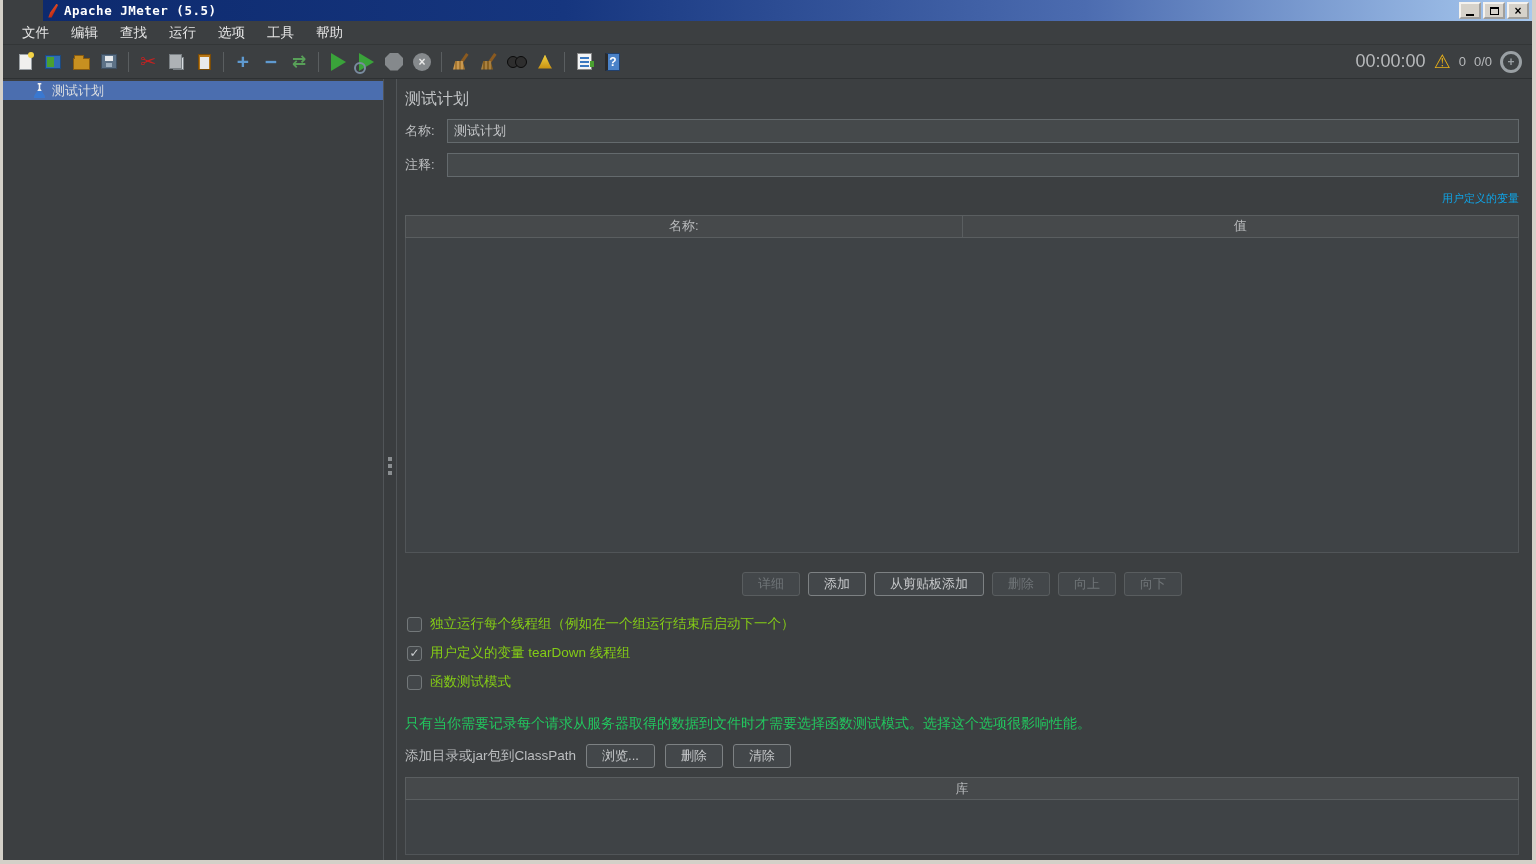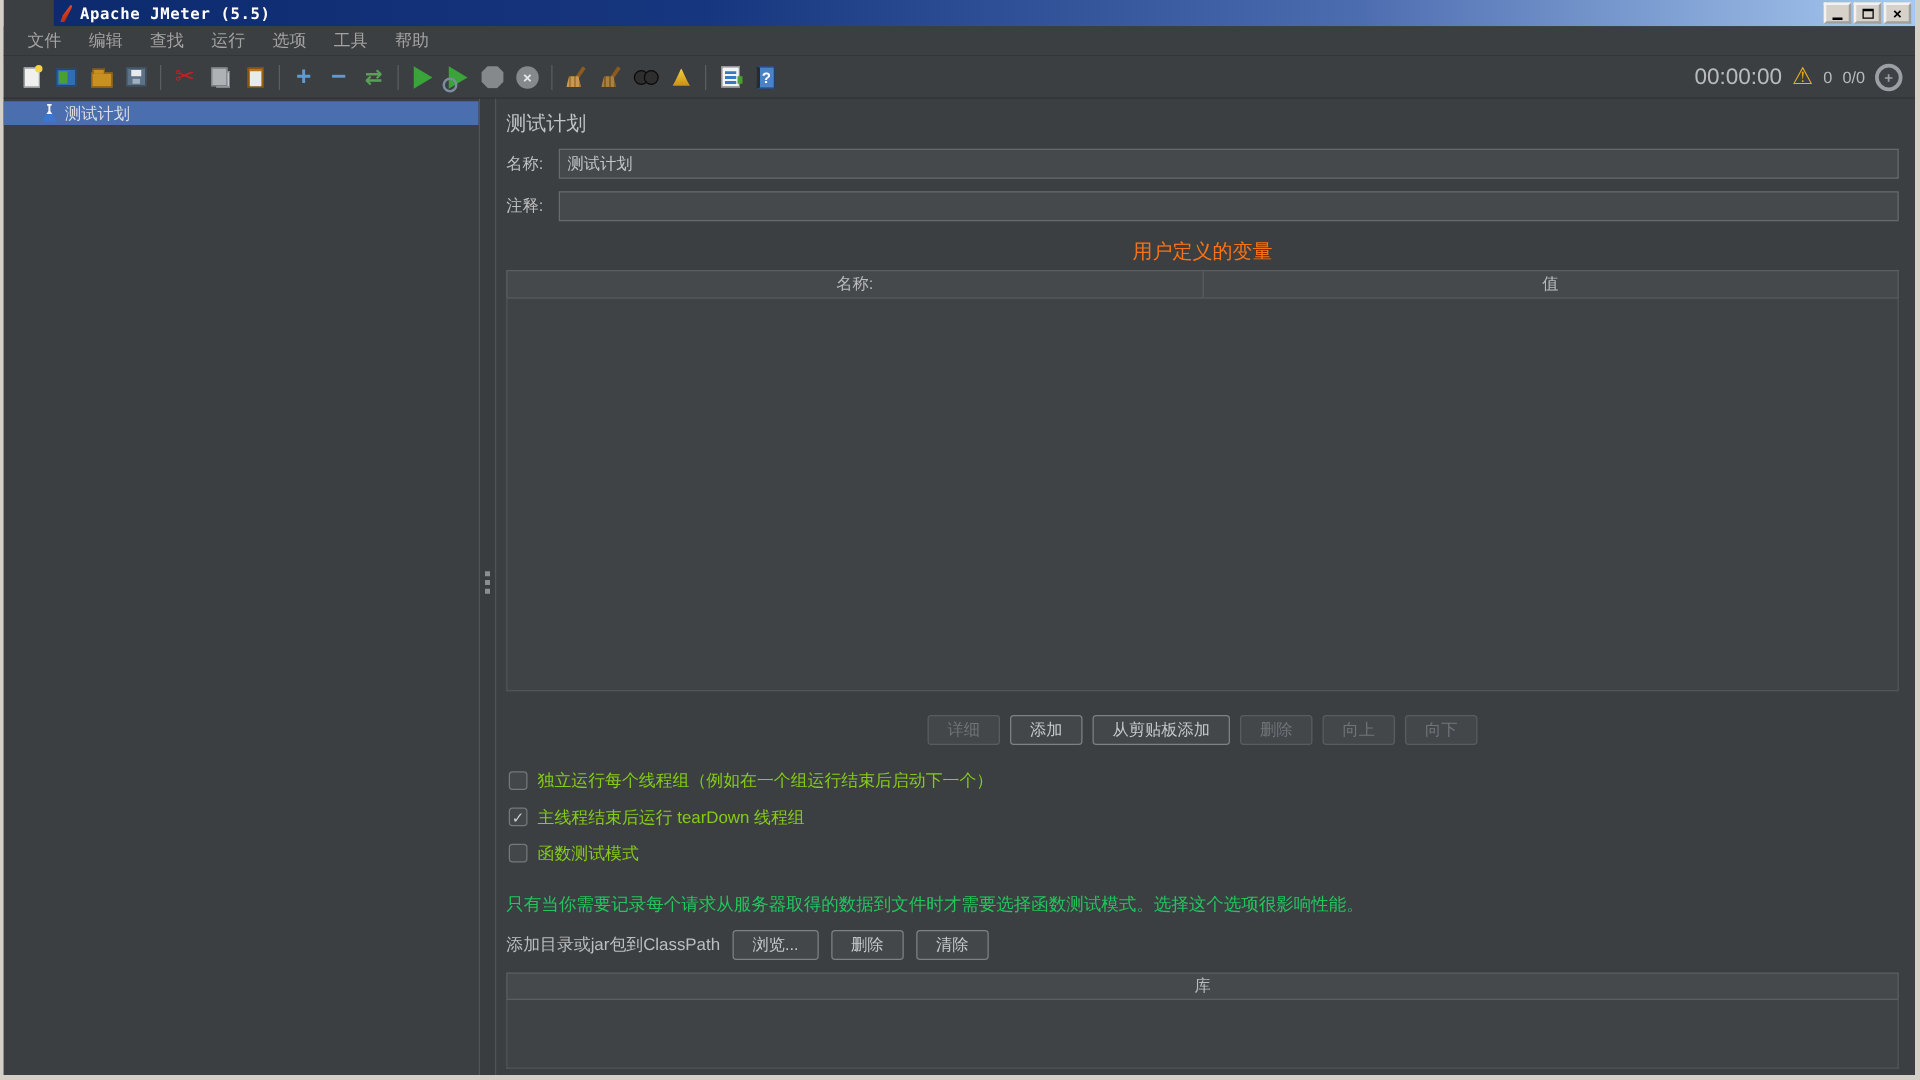--- a/index.html
+++ b/index.html
@@ -20,21 +20,21 @@
   .win-btns { display:flex; gap:2px; }
   .win-btn { width:22px; height:17px; background:#d6d2ca; border:2px outset #f4f2ee;
              display:flex; align-items:center; justify-content:center; position:relative; }
   .win-btn .glyph-min { width:8px; height:2px; background:#000; margin-top:8px; }
   .win-btn .glyph-max { width:9px; height:8px; border:1px solid #000; border-top:2px solid #000; }
   .win-btn .glyph-close { font-size:12px; font-weight:bold; color:#000; line-height:1; }
 
   
   .menubar { height:24px; flex:0 0 24px; background:#3c3f41; display:flex; align-items:center;
              padding-left:8px; border-bottom:1px solid #333637; }
-  .menu-item { color:#a3a3a3; font-size:13.5px; padding:3px 11px; cursor:default; }
+  .menu-item { color:#e5e5e5; font-size:13.5px; padding:3px 11px; cursor:default; }
 
   
   .toolbar { height:34px; flex:0 0 34px; background:#3c3f41; display:flex; align-items:center;
              padding:0 10px 0 8px; border-bottom:1px solid #2e3133; }
   .tb-group { display:flex; align-items:center; }
   .tb-sep { width:1px; height:20px; background:#5a5e60; margin:0 5px; }
   .tbi { width:26px; height:26px; display:flex; align-items:center; justify-content:center;
          position:relative; margin:0 1px; }
   .ic-page { width:13px; height:16px; background:#f0f0ee; border:1px solid #9aa0a4; position:relative; }
   .ic-page::after { content:""; position:absolute; right:-3px; top:-3px; width:6px; height:6px;
@@ -113,21 +113,21 @@
   .splitter-dots i { width:4px; height:4px; background:#8a8e90; }
 
   .main { flex:1; background:#3c3f41; padding:0 13px 0 8px; display:flex; flex-direction:column; }
   .panel-title { margin-top:10px; height:21px; color:#c2c4c6; font-size:16px; }
   .field-row { display:flex; align-items:center; height:24px; }
   .field-row.name { margin-top:9px; } .field-row.comment { margin-top:10px; }
   .field-label { width:42px; color:#bcbec0; font-size:13px; flex:0 0 42px; }
   .text-input { flex:1; height:24px; background:#45494b; border:1px solid #646a6d; color:#c4c6c8;
                 font-size:13px; padding:0 6px; outline:none;
                 font-family:"Liberation Sans","DejaVu Sans",sans-serif; }
-  .vars-title { margin-top:14px; height:17px; text-align:center; color:#f97316; font-size:16px; }
+  .vars-title { margin-top:14px; height:17px; text-align:right; color:#0ea5e9; font-size:11px; }
   .tbl-header { margin-top:8px; height:24px; display:flex; background:#46494b;
                 border:1px solid #5a5e60; }
   .tbl-header .cell { flex:1; display:flex; align-items:center; justify-content:center;
                       color:#b8babc; font-size:13px; }
   .tbl-header .cell + .cell { border-left:1px solid #5a5e60; }
   .tbl-body { height:334px; background:#3f4346; border:1px solid #515558; border-top:none; }
   .btn-row { margin-top:19px; height:24px; display:flex; justify-content:center; gap:8px; }
   .btn { height:24px; padding:0 15px; background:#43474a; border:1px solid #7d8183; border-radius:3px;
          color:#c6c8ca; font-size:13px; display:flex; align-items:center; cursor:default; }
   .btn.disabled { border-color:#595d5f; color:#70757 8; color:#6f7477; }
@@ -311,21 +311,21 @@
         <span class="btn disabled">向上</span>
         <span class="btn disabled">向下</span>
       </div>
 
       <div class="cb-row first">
         <span class="checkbox"></span>
         <span class="cb-label">独立运行每个线程组（例如在一个组运行结束后启动下一个）</span>
       </div>
       <div class="cb-row mid">
         <span class="checkbox">✓</span>
-        <span class="cb-label">主线程结束后运行 tearDown 线程组</span>
+        <span class="cb-label">用户定义的变量 tearDown 线程组</span>
       </div>
       <div class="cb-row mid">
         <span class="checkbox"></span>
         <span class="cb-label">函数测试模式</span>
       </div>
 
       <div class="note">只有当你需要记录每个请求从服务器取得的数据到文件时才需要选择函数测试模式。选择这个选项很影响性能。</div>
 
       <div class="cp-row">
         <span class="cp-label">添加目录或jar包到ClassPath</span>

